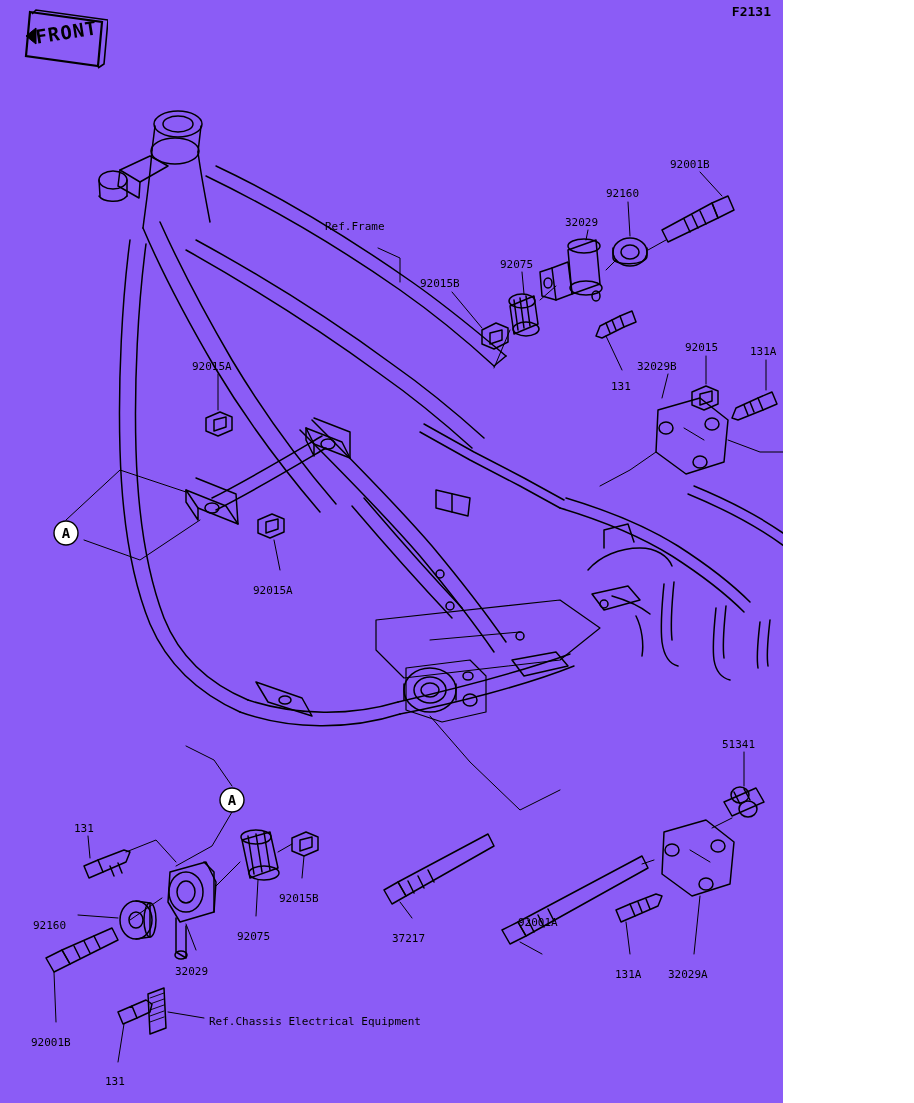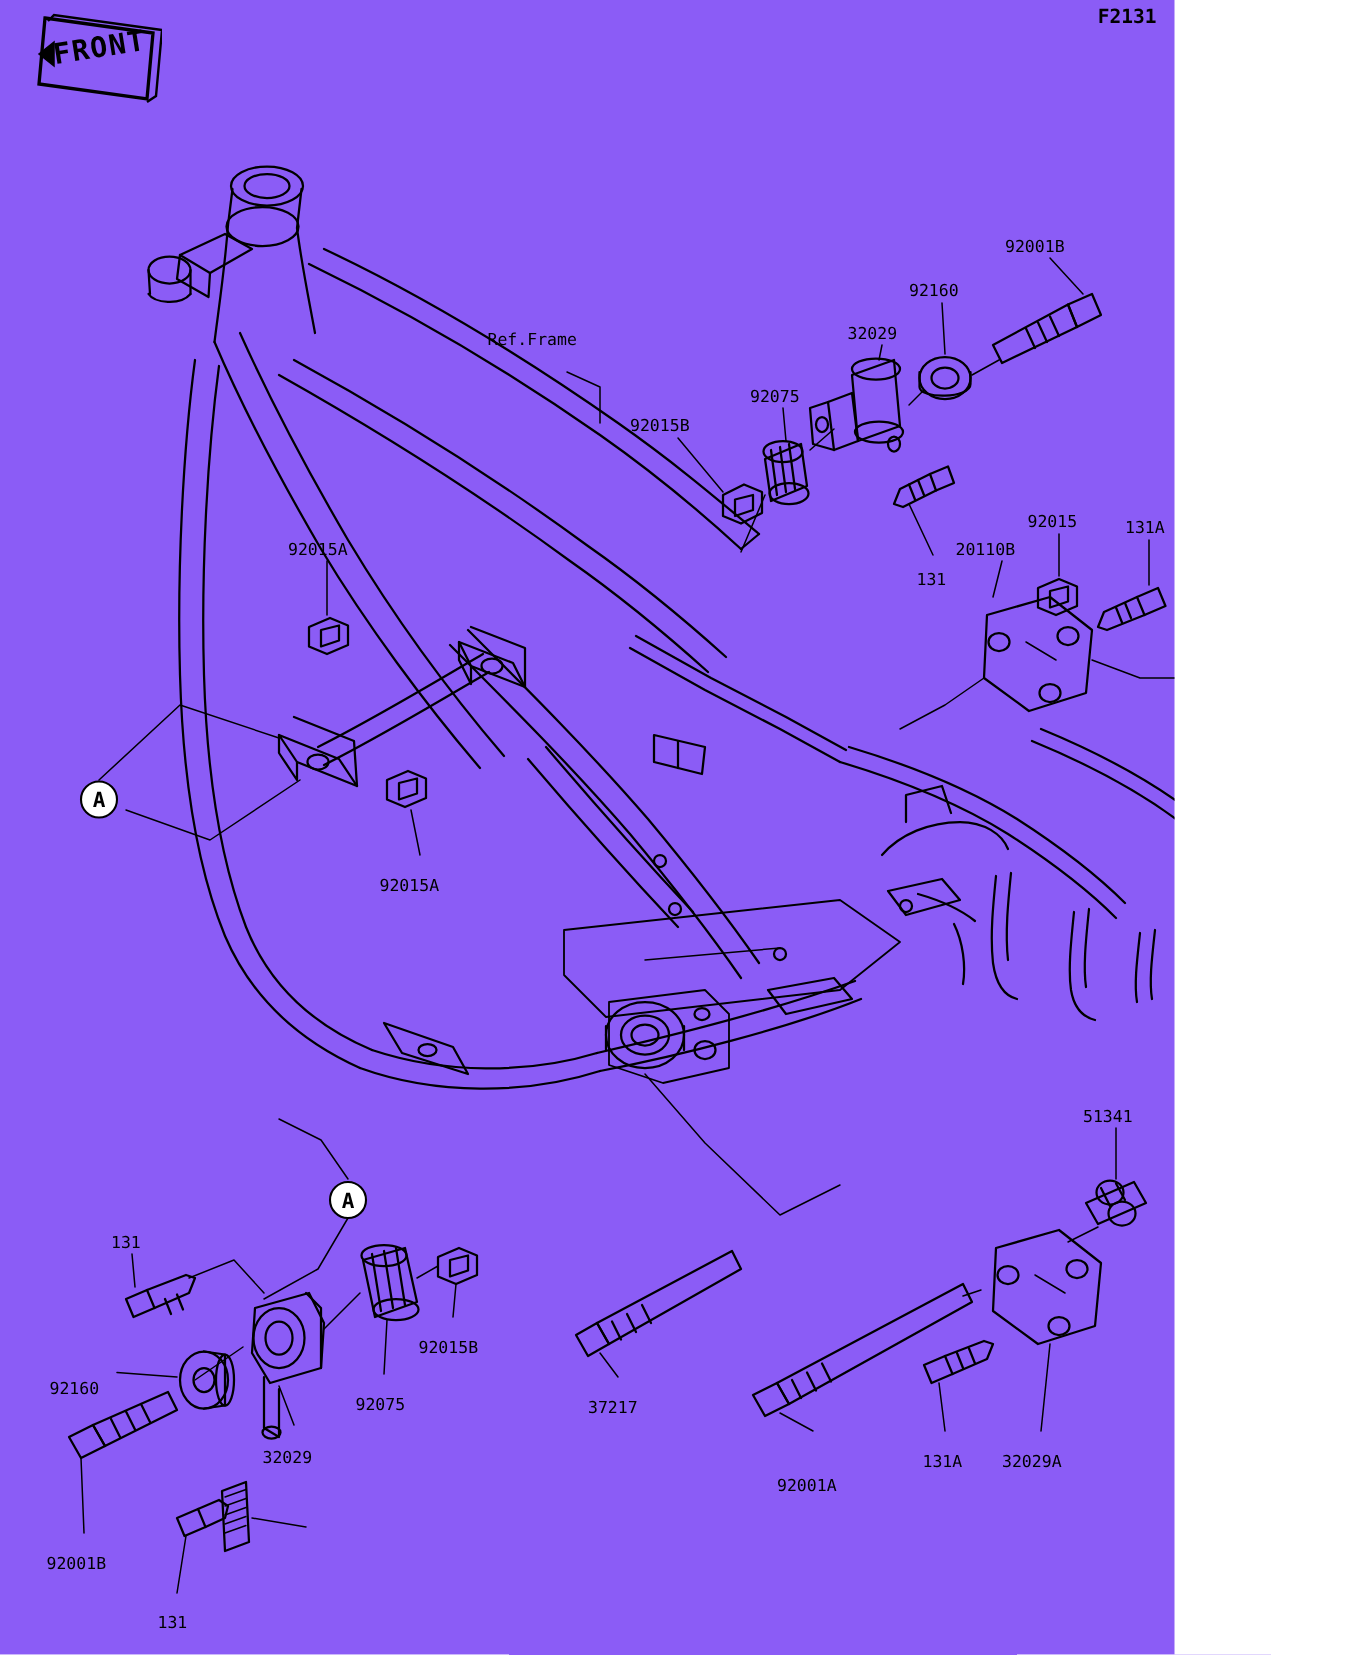--- a/index.html
+++ b/index.html
@@ -366,32 +366,33 @@
     </g>
   </svg>
 
   <div class="label" style="left:325px; top:220px;">Ref.Frame</div>
   <div class="label" style="left:670px; top:158px;">92001B</div>
   <div class="label" style="left:606px; top:187px;">92160</div>
   <div class="label" style="left:565px; top:216px;">32029</div>
   <div class="label" style="left:500px; top:258px;">92075</div>
   <div class="label" style="left:420px; top:277px;">92015B</div>
   <div class="label" style="left:611px; top:380px;">131</div>
-  <div class="label" style="left:637px; top:360px;">20110B</div>
+  <div class="label" style="left:637px; top:360px;">32029B</div>
   <div class="label" style="left:685px; top:341px;">92015</div>
   <div class="label" style="left:750px; top:345px;">131A</div>
   <div class="label" style="left:797px; top:397px;">92015</div>
   <div class="label" style="left:192px; top:360px;">92015A</div>
   <div class="label" style="left:253px; top:584px;">92015A</div>
   <div class="label" style="left:722px; top:738px;">51341</div>
   <div class="label" style="left:74px;  top:822px;">131</div>
   <div class="label" style="left:33px;  top:919px;">92160</div>
   <div class="label" style="left:237px; top:930px;">92075</div>
   <div class="label" style="left:279px; top:892px;">92015B</div>
   <div class="label" style="left:175px; top:965px;">32029</div>
   <div class="label" style="left:392px; top:932px;">37217</div>
-  <div class="label" style="left:518px; top:984px;">92001A</div>
+  <div class="label" style="left:518px; top:916px;">92001A</div>
   <div class="label" style="left:615px; top:968px;">131A</div>
   <div class="label" style="left:668px; top:968px;">32029A</div>
   <div class="label" style="left:31px;  top:1036px;">92001B</div>
   <div class="label" style="left:105px; top:1075px;">131</div>
+  <div class="label" style="left:209px; top:1015px;">Ref.Chassis Electrical Equipment</div>
 
 </div>
 
 </body></html>

